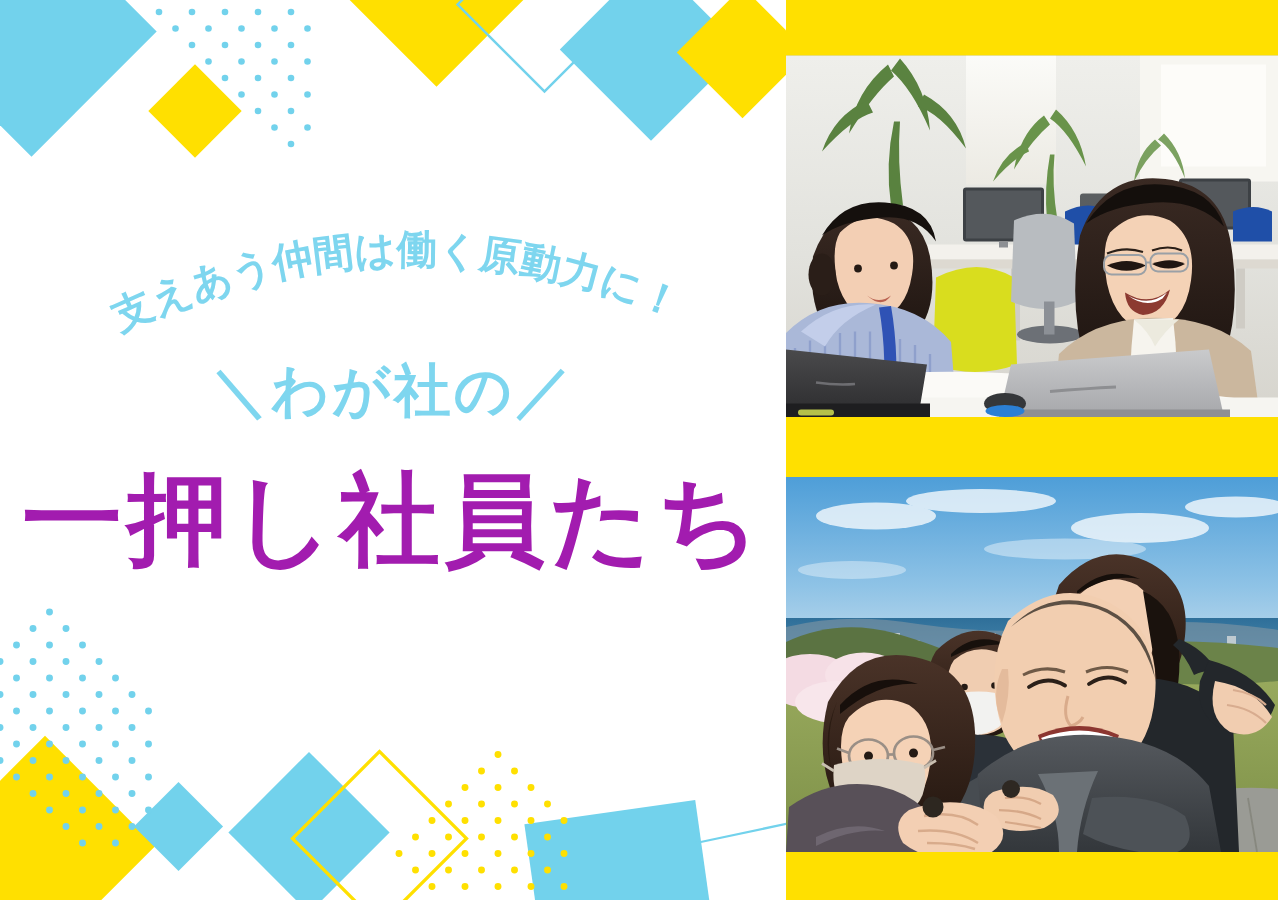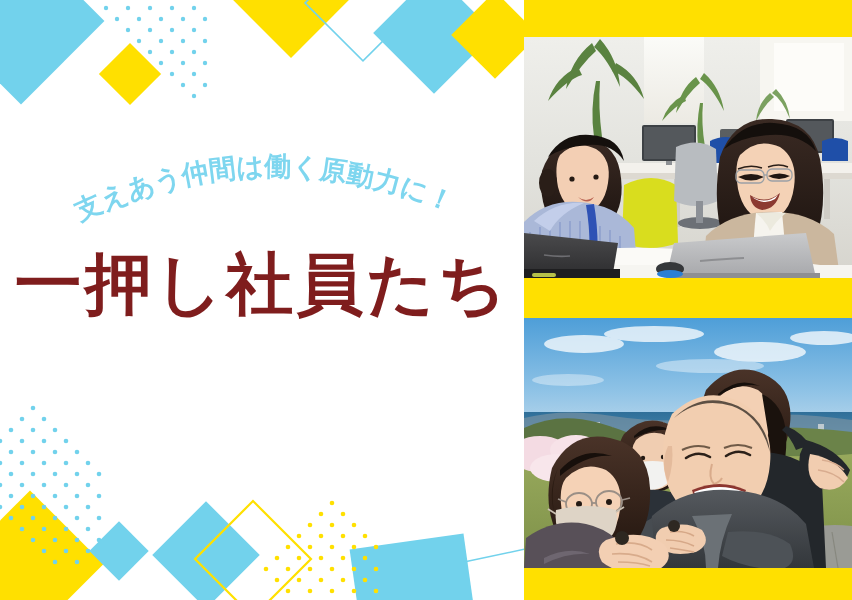--- a/index.html
+++ b/index.html
@@ -27,23 +27,23 @@
     fill:#7ed6ef;
     letter-spacing:0px;
   }
   #line-mid{
     margin-top:2px;
     font-family:"DejaVu Sans", sans-serif;
     font-size:38px; font-weight:700; color:#7ed6ef;
     letter-spacing:2px; line-height:1.1; white-space:nowrap;
   }
   #line-main{
-    margin-top:10px;
+    margin-top:28px;
     font-family:"DejaVu Sans", sans-serif;
-    font-size:67px; font-weight:700; color:#7f1d1d;
+    font-size:67px; font-weight:700; color:#a21caf;
     letter-spacing:3px; line-height:1.1; white-space:nowrap;
   }
 
   
   #right-col{
     position:absolute; left:524px; top:0; width:328px; height:600px;
     background:#FFE000;
   }
   .photo{
     position:absolute; left:0; width:328px; overflow:hidden;
@@ -249,20 +249,21 @@
       <svg width="470" height="88" viewBox="0 0 470 88">
         <defs>
           <path id="arcpath" d="M 24,86 Q 235,-30 452,76" fill="none"></path>
         </defs>
         <text>
           <textPath href="#arcpath" startOffset="50%" text-anchor="middle">支えあう仲間は働く原動力に！</textPath>
         </text>
       </svg>
     </div>
 
+    <div id="line-mid">＼わが社の／</div>
     <div id="line-main">一押し社員たち</div>
   </div>
 
   <div id="right-col">
 
     <div class="photo" id="photo-top">
       <svg class="photo-canvas" viewBox="0 0 328 241" preserveAspectRatio="xMidYMid slice">
         <defs>
           <linearGradient id="officeBg" x1="0" y1="0" x2="0" y2="1">
             <stop offset="0%" stop-color="#efefeb"></stop>

